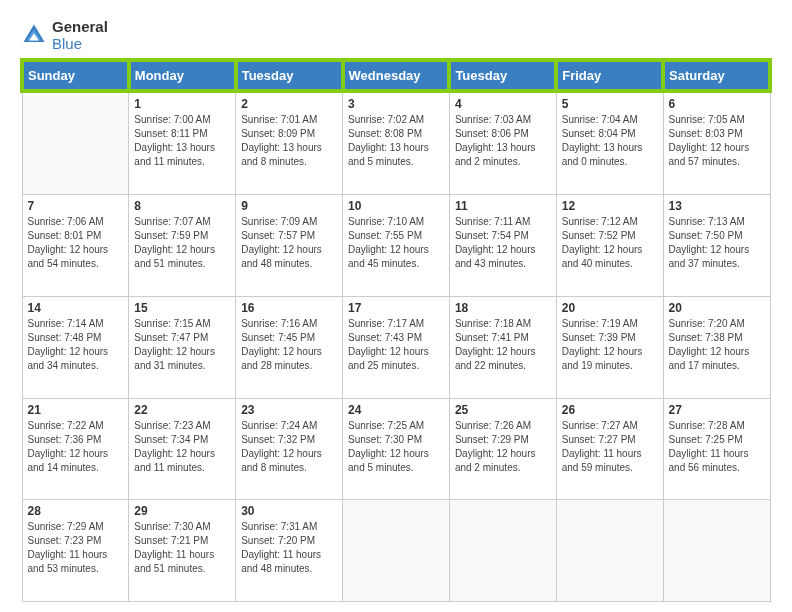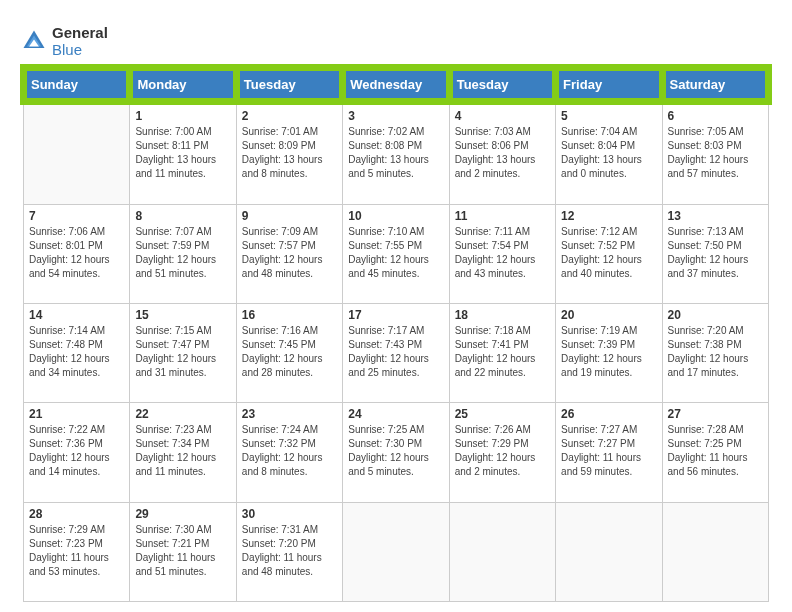--- a/index.html
+++ b/index.html
@@ -6,21 +6,21 @@
     body {
       width: 792px;
       height: 612px;
       font-family: Arial, sans-serif;
       background: #fff;
       overflow: hidden;
     }
     .page {
       width: 792px;
       height: 612px;
-      padding: 24px 20px 10px 20px;
+      padding: 18px 20px 10px 20px;
       display: flex;
       flex-direction: column;
     }
     .header {
       display: flex;
       align-items: flex-start;
       justify-content: space-between;
       margin-bottom: 6px;
     }
     .logo {
@@ -52,21 +52,21 @@
       width: 100%;
       table-layout: fixed;
     }
     .calendar th {
       background: #3a7fc1;
       color: #fff;
       font-size: 13px;
       font-weight: bold;
       padding: 6px 4px;
       text-align: left;
-      border: 7px solid #84cc16;
+      border: 4px solid #84cc16;
     }
     .calendar td {
       border: 1px solid #ccc;
       vertical-align: top;
       padding: 4px 5px;
       font-size: 10.5px;
       color: #333;
       height: 80px;
     }
     .day-number {

